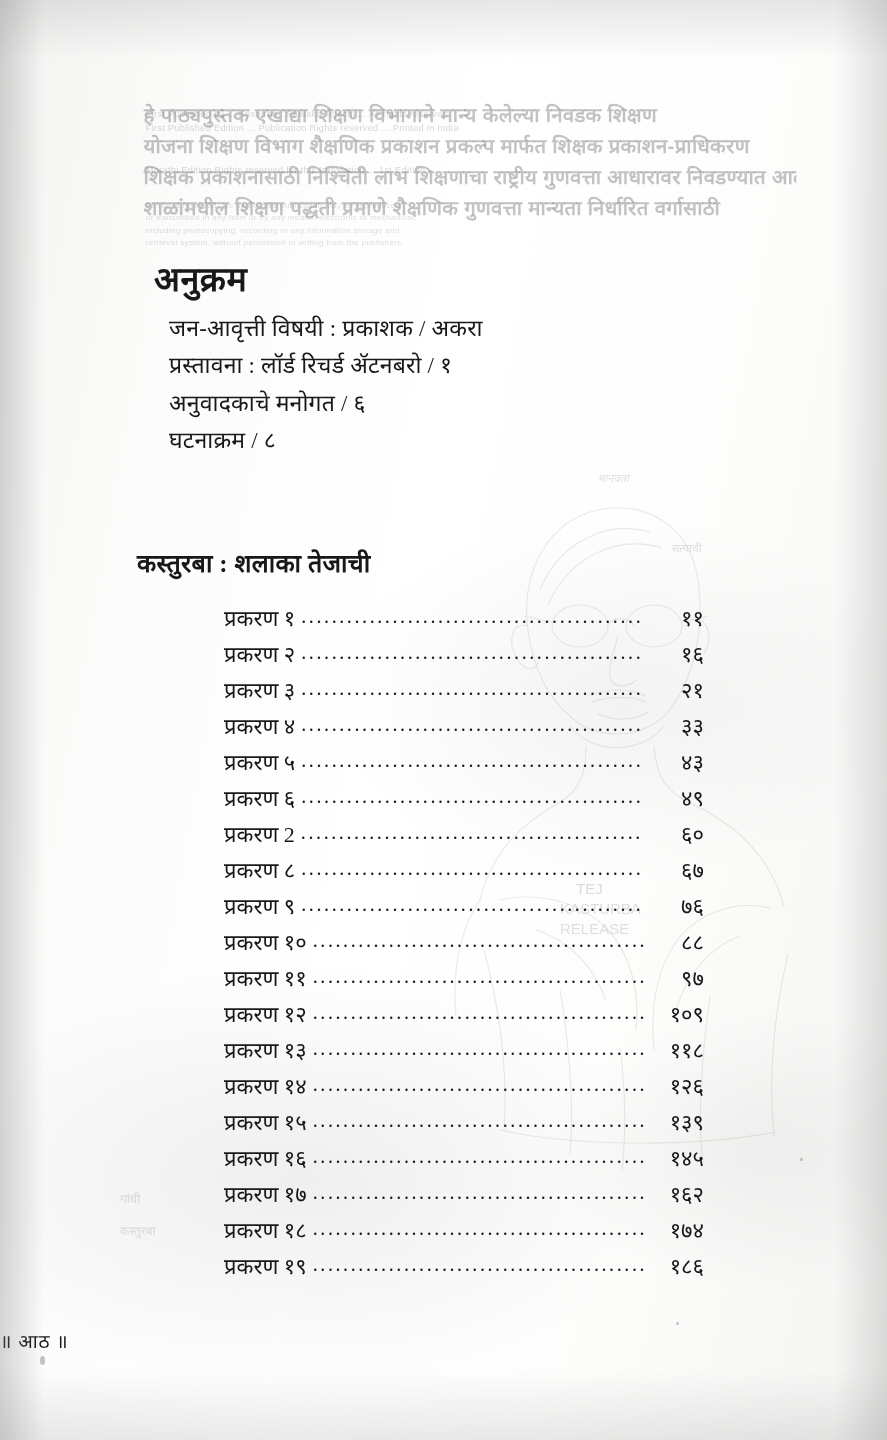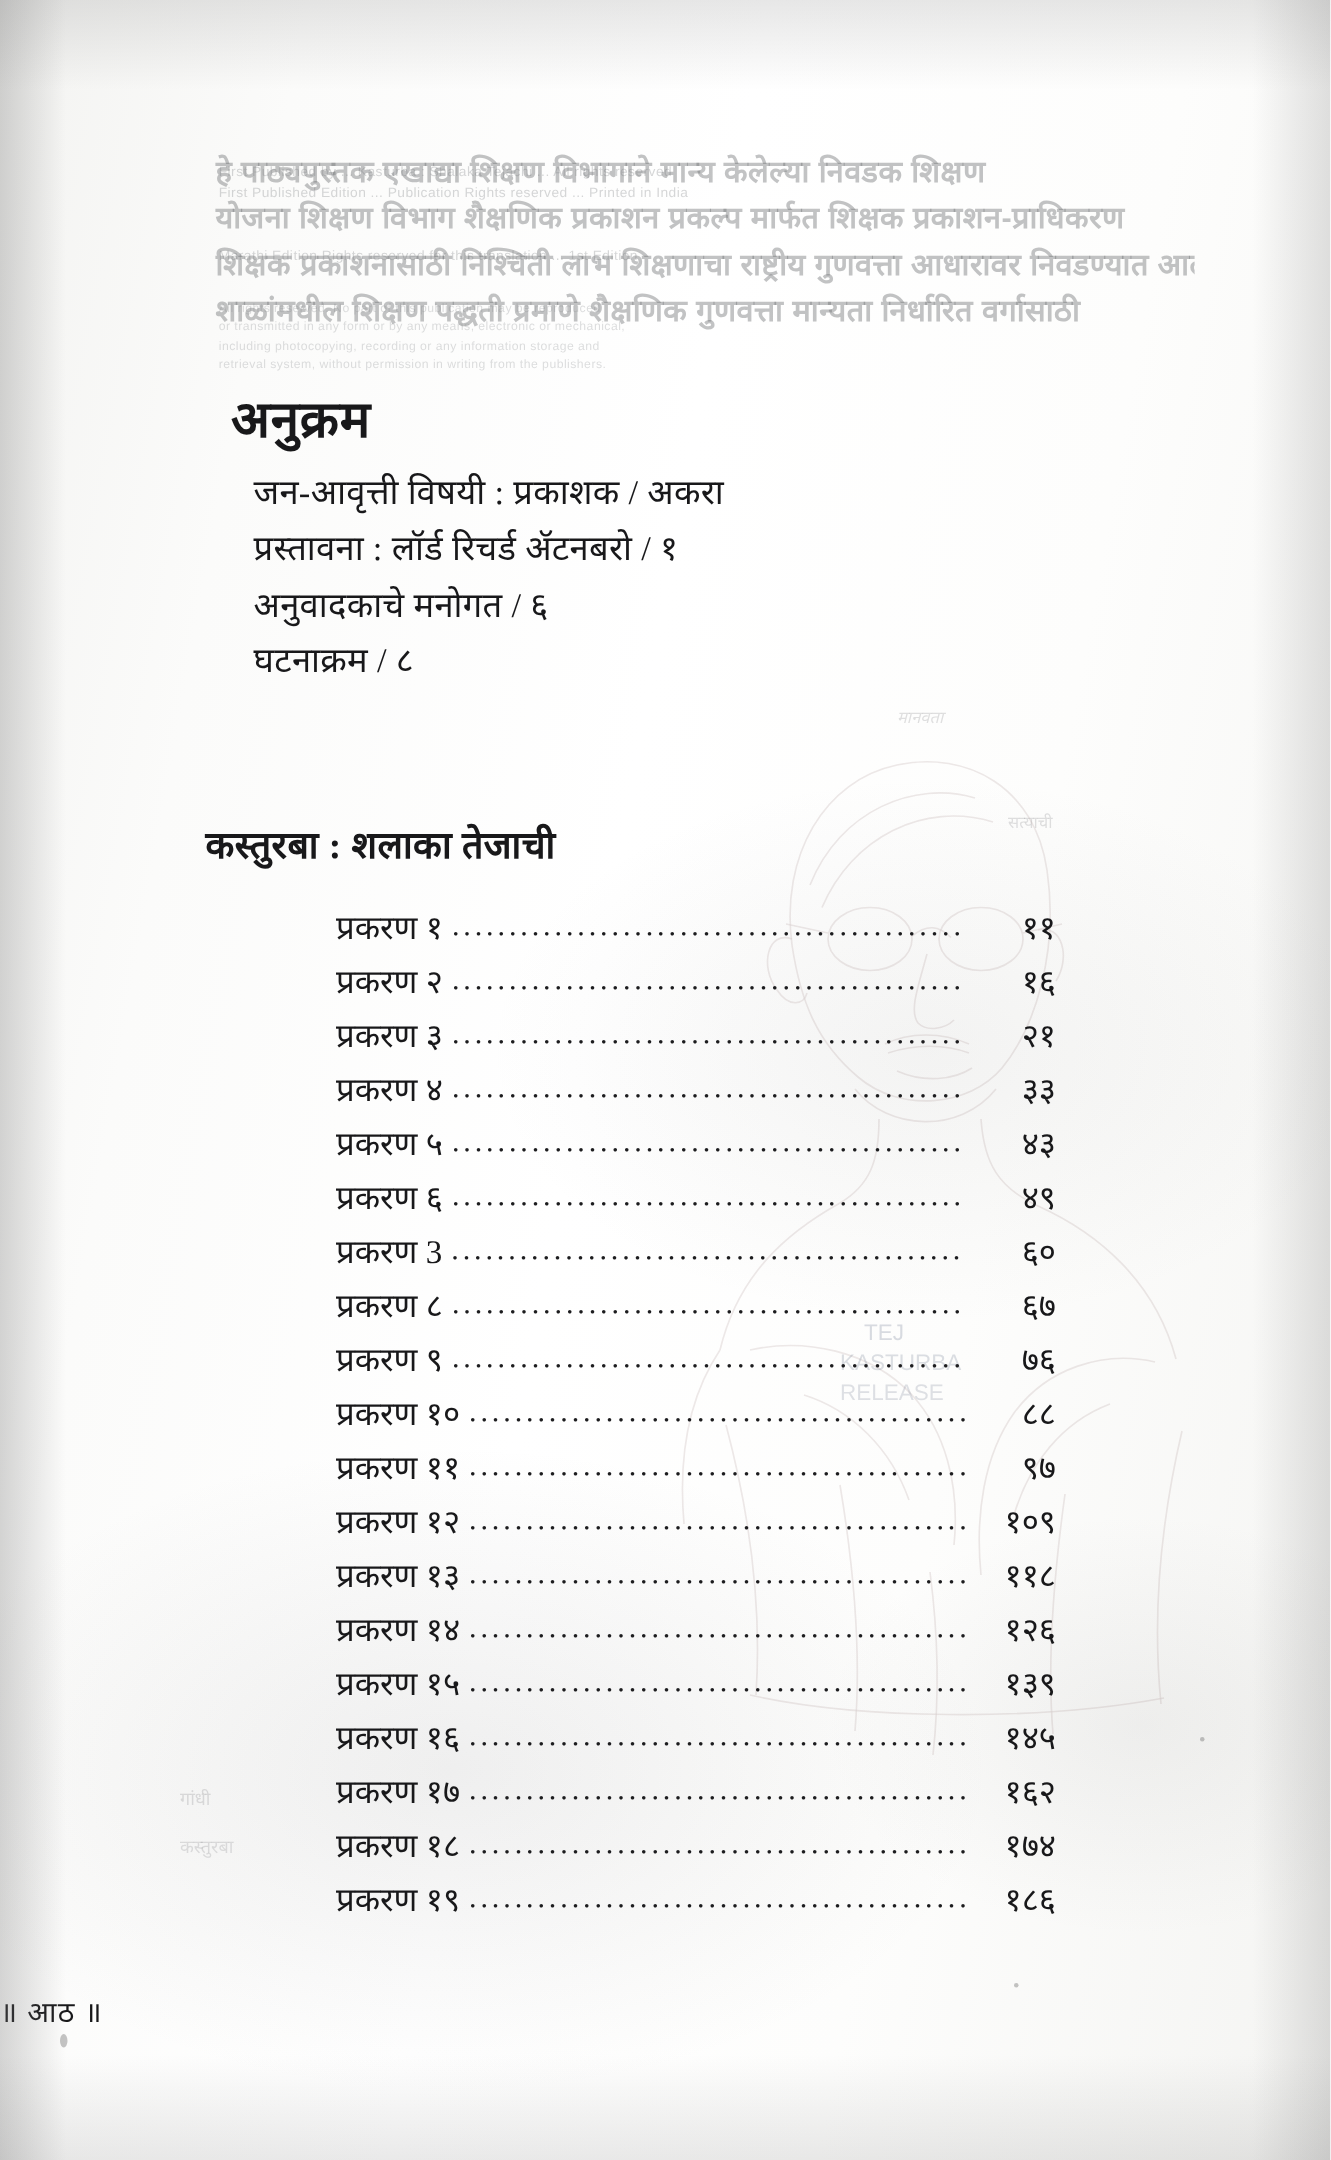--- a/index.html
+++ b/index.html
@@ -298,21 +298,21 @@
         <span class="chap-label">प्रकरण ५</span>
         <span class="chap-dots">..................................................</span>
         <span class="chap-page">४३</span>
       </div>
       <div class="chap-row">
         <span class="chap-label">प्रकरण ६</span>
         <span class="chap-dots">..................................................</span>
         <span class="chap-page">४९</span>
       </div>
       <div class="chap-row">
-        <span class="chap-label">प्रकरण 3</span>
+        <span class="chap-label">प्रकरण 2</span>
         <span class="chap-dots">..................................................</span>
         <span class="chap-page">६०</span>
       </div>
       <div class="chap-row">
         <span class="chap-label">प्रकरण ८</span>
         <span class="chap-dots">..................................................</span>
         <span class="chap-page">६७</span>
       </div>
       <div class="chap-row">
         <span class="chap-label">प्रकरण ९</span>

